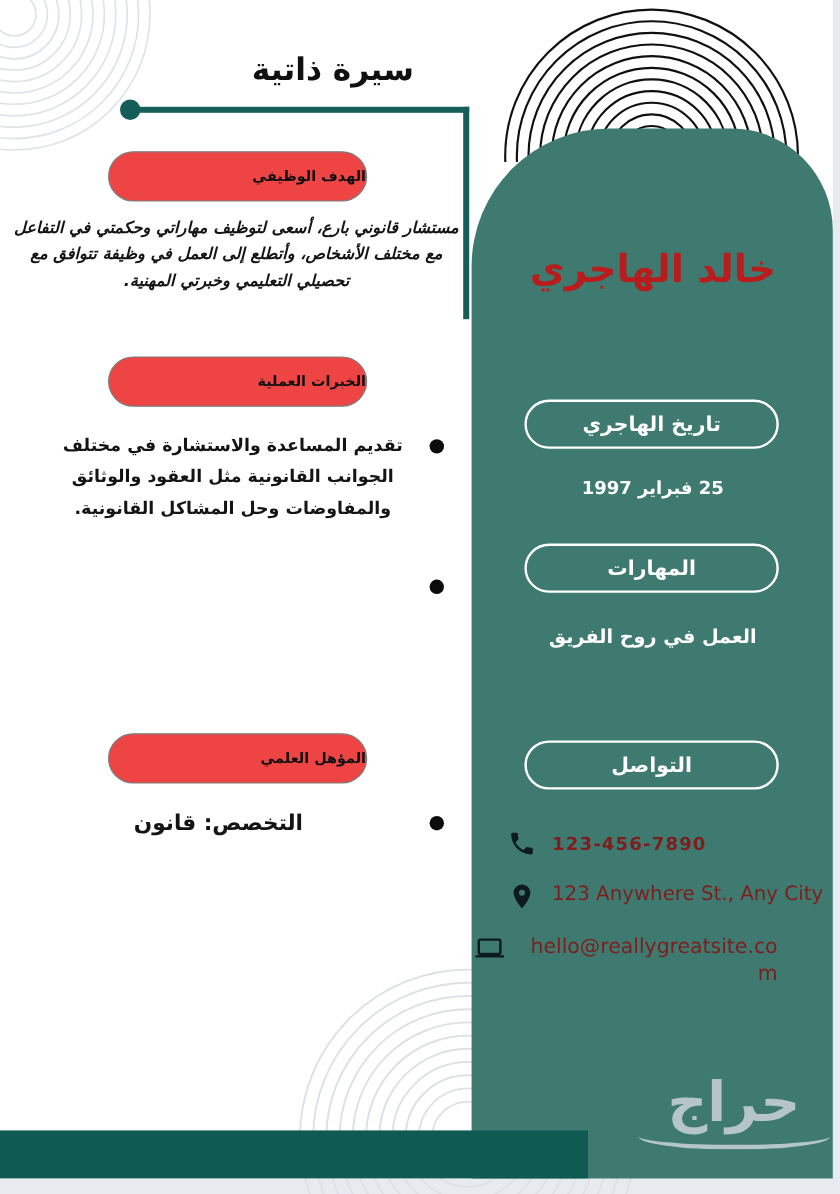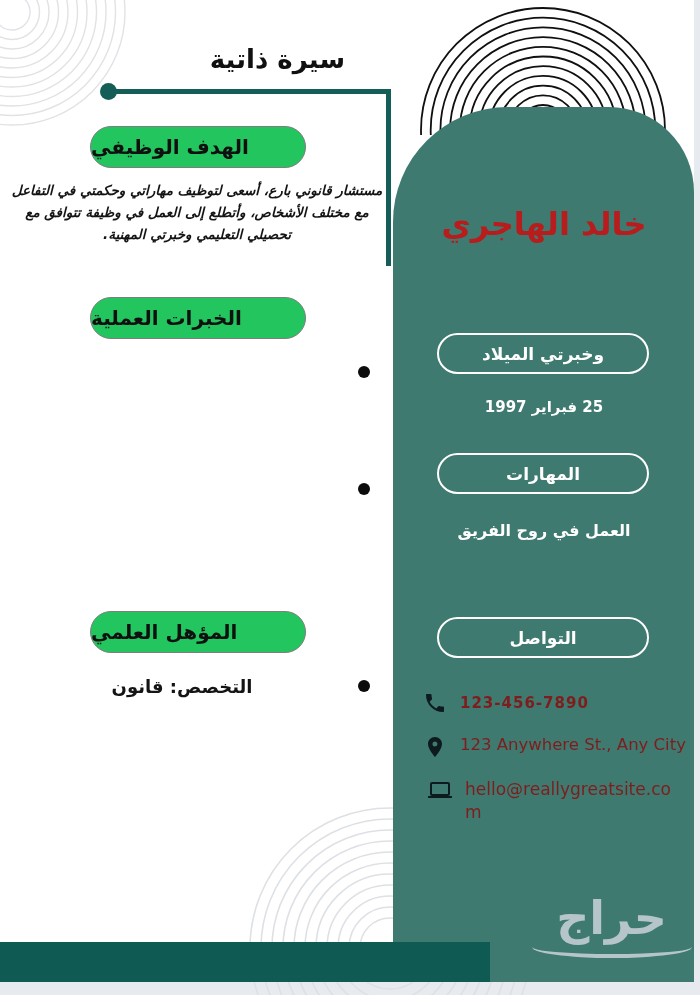--- a/index.html
+++ b/index.html
@@ -37,23 +37,23 @@
 
   .abs { position:absolute; z-index:4; }
 
   
   .cv-title {
     left:55px; top:44px; width:290px; 
     font-size:26px; font-weight:bold; color:#101010; direction:rtl;
   }
   .pill-left {
     left:90px; width:216px; height:42px;
-    background:#22c55e; border:1.5px solid #7e7e7e; border-radius:22px;
-    display:flex; align-items:center; justify-content:flex-end;
-    font-size:20px; font-weight:bold; color:#101010; direction:rtl;
+    background:#ef4444; border:1.5px solid #7e7e7e; border-radius:22px;
+    display:flex; align-items:center; justify-content:flex-start;
+    font-size:12px; font-weight:bold; color:#101010; direction:rtl;
   }
   .pill-obj { top:126px; }
   .pill-exp { top:297px; }
   .pill-edu { top:611px; }
   .objective-text {
     left:8px; top:180px; width:378px; direction:rtl; text-align:center;
     font-size:13.5px; font-weight:bold; color:#141414; line-height:1.62;font-style:italic;
   }
   .bullet-row {
     display:flex; direction:rtl; align-items:flex-start; z-index:4; position:absolute;
@@ -94,21 +94,21 @@
   .skill-value { top:521px; font-size:16px; }
 
   .contact-row {
     position:absolute; z-index:4; display:flex; align-items:flex-start;
     direction:ltr; color:#7f1d1d;
   }
   .contact-row .cicon { flex:0 0 24px; height:24px; margin-right:13px; }
   .row-phone { left:423px; top:691px; font-size:15px; font-weight:bold;
     letter-spacing:1px; align-items:center; }
   .row-addr  { left:423px; top:735px; font-size:16.5px; }
-  .row-mail  { left:428px; top:778px; font-size:17px; width:252px; }
+  .row-mail  { left:396px; top:778px; font-size:17px; width:252px;text-align:right; }
   .row-mail .mail-text { word-break:break-all; line-height:1.35; }
 
   
   .watermark {
     position:absolute; right:-4px; top:893px; z-index:5; width:185px;
     text-align:center; color:#ccd3d9; opacity:0.85; direction:rtl;
   }
   .watermark .wm-text { font-size:46px; font-weight:bold; line-height:1.1; }
   .watermark .wm-swoosh {
     width:160px; height:22px; margin:-8px auto 0;
@@ -181,37 +181,38 @@
 <div class="abs pill-left pill-obj">
   <span>الهدف الوظيفي</span>
 </div>
 <div class="abs objective-text">مستشار قانوني بارع، أسعى لتوظيف مهاراتي وحكمتي في التفاعل مع مختلف الأشخاص، وأتطلع إلى العمل في وظيفة تتوافق مع تحصيلي التعليمي وخبرتي المهنية.</div>
 
 <div class="abs pill-left pill-exp">
   <span>الخبرات العملية</span>
 </div>
 <div class="bullet-row b1">
   <span class="bullet-dot"></span>
+  <span class="bullet-text">تقديم المساعدة والاستشارة في مختلف الجوانب القانونية مثل العقود والوثائق والمفاوضات وحل المشاكل القانونية.</span>
 </div>
 <div class="bullet-row b2">
   <span class="bullet-dot"></span>
 </div>
 
 <div class="abs pill-left pill-edu">
   <span>المؤهل العلمي</span>
 </div>
 <div class="bullet-row b3">
   <span class="bullet-dot"></span>
   <span class="bullet-text">التخصص: قانون</span>
 </div>
 
 <div class="abs name">خالد الهاجري</div>
 
 <div class="abs pill-right pill-birth">
-  <span>وخبرتي الميلاد</span>
+  <span>تاريخ الهاجري</span>
 </div>
 <div class="abs value-right birth-value">25 فبراير 1997</div>
 
 <div class="abs pill-right pill-skill">
   <span>المهارات</span>
 </div>
 <div class="abs value-right skill-value">العمل في روح الفريق</div>
 
 <div class="abs pill-right pill-contact">
   <span>التواصل</span>

